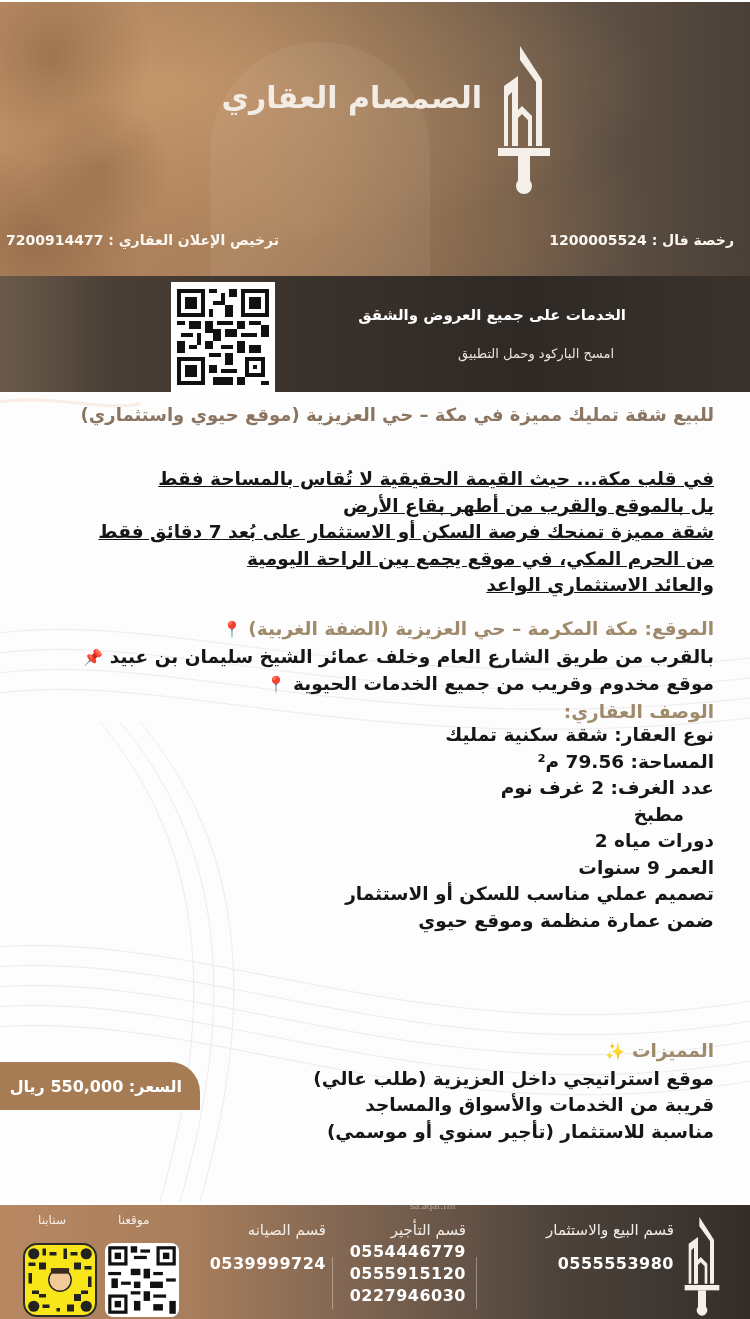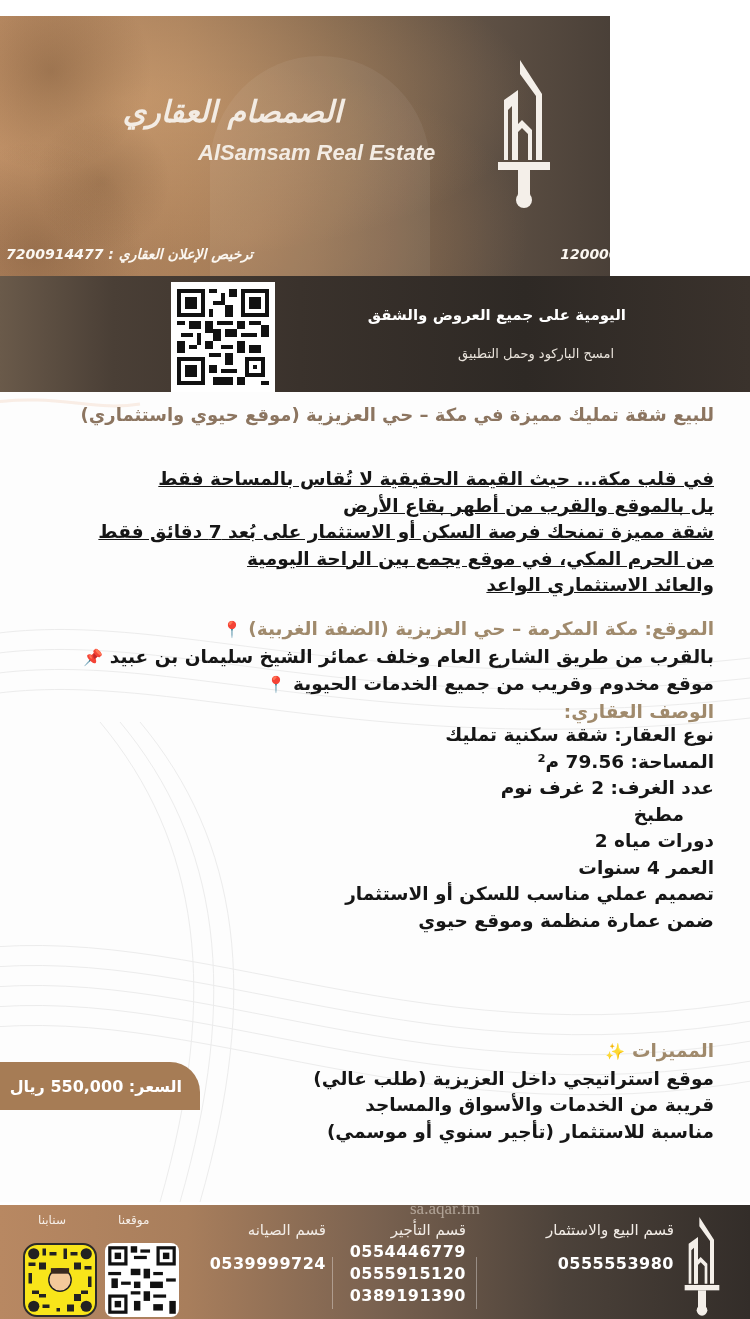--- a/index.html
+++ b/index.html
@@ -1,27 +1,26 @@
 <!DOCTYPE html>
 <html><head>
 <meta charset="utf-8">
 <style>
   * { box-sizing: border-box; margin: 0; padding: 0; }
   html, body { width: 750px; height: 1319px; overflow: hidden; background: #fff; }
   body { font-family: "DejaVu Sans", sans-serif; position: relative; }
 
   
   .header {
-    position: absolute; left: 0; top: 16px; width: 610px; height: 276px;
+    position: absolute; left: 0; top: 2px; width: 750px; height: 276px;
     background:
       radial-gradient(ellipse at 20% 30%, rgba(220,170,120,0.55), rgba(0,0,0,0) 60%),
       radial-gradient(ellipse at 40% 80%, rgba(190,140,95,0.5), rgba(0,0,0,0) 55%),
       linear-gradient(90deg, #b48660 0%, #a07a58 30%, #7d644c 55%, #5e5044 80%, #4a4038 100%);
     overflow: hidden;
-    font-style: italic;
   }
   .header .arch {
     position: absolute; left: 210px; top: 40px; width: 220px; height: 260px;
     border-radius: 110px 110px 0 0; background: rgba(255,255,255,0.06);
   }
   .header .leaves {
     position: absolute; left: 0; top: 0; width: 170px; height: 276px;
     background:
       radial-gradient(circle at 30% 20%, rgba(90,60,35,0.35), rgba(0,0,0,0) 40%),
       radial-gradient(circle at 60% 60%, rgba(90,60,35,0.25), rgba(0,0,0,0) 35%),
@@ -96,21 +95,21 @@
   }
 
   
   .footer {
     position: absolute; left: 0; top: 1205px; width: 750px; height: 114px;
     background: linear-gradient(90deg, #b88862 0%, #a87e5c 25%, #7a6250 50%, #4c423a 75%, #332d29 100%);
     overflow: hidden;
   }
   .watermark {
     position: absolute; left: 410px; top: -6px; color: rgba(235,225,215,0.55);
-    font-family: "Liberation Serif", serif; font-size: 17px; white-space: nowrap;
+    font-family: "Liberation Serif", serif; font-size: 11px; white-space: nowrap;
   }
   .dept { position: absolute; text-align: right; direction: rtl; color: #fff; white-space: nowrap; }
   .dept .dept-title { font-size: 15px; color: #f2ece6; }
   .dept .dept-phone { font-size: 16px; font-weight: bold; line-height: 22px; letter-spacing: 0.5px; }
   .divider { position: absolute; width: 1px; background: rgba(255,255,255,0.35); }
   .foot-label { position: absolute; color: #f6efe8; font-size: 12px; direction: rtl; white-space: nowrap; }
   .snap-box {
     position: absolute; left: 23px; top: 38px; width: 74px; height: 74px;
     background: #f8e51a; border-radius: 14px; border: 2px solid #2b2b2b; overflow: hidden;
   }
@@ -121,21 +120,20 @@
   .logo-small { position: absolute; left: 684px; top: 12px; width: 36px; height: 100px; }
 </style>
 </head>
 <body>
 
 <div class="header">
   <div class="leaves"></div>
   <div class="arch"></div>
 
   <div class="brand-ar">الصمصام العقاري</div>
-  <div class="brand-en">AlSamsam Real Estate</div>
 
   <svg class="logo-big" viewBox="0 0 52 150">
     <g fill="#f4efe9">
       <polygon points="22,0 44,34 44,100 38,100 38,36 22,14"></polygon>
       <polygon points="6,40 20,30 20,100 14,100 14,46 10,50 10,100 6,100"></polygon>
       <polygon points="14,70 24,60 34,70 34,100 30,100 30,74 24,68 18,74 18,100 14,100"></polygon>
       <rect x="0" y="102" width="52" height="8"></rect>
       <rect x="20" y="110" width="12" height="26"></rect>
       <circle cx="26" cy="140" r="8"></circle>
     </g>
@@ -196,21 +194,21 @@
         <rect x="18" y="18" width="3" height="3" fill="#fff"></rect>
           <rect x="19" y="19" width="1" height="1"></rect>
         <rect x="8" y="19" width="2" height="2"></rect>
           <rect x="11" y="20" width="4" height="1"></rect>
           <rect x="9" y="22" width="5" height="2"></rect>
         <rect x="15" y="22" width="2" height="2"></rect>
           <rect x="21" y="23" width="2" height="1"></rect>
       </g>
     </svg>
   </div>
-  <div class="qr-line1">اليومية على جميع العروض والشقق</div>
+  <div class="qr-line1">الخدمات على جميع العروض والشقق</div>
   <div class="qr-line2">امسح الباركود وحمل التطبيق</div>
 </div>
 
 <div class="content">
   <svg class="waves" viewBox="0 0 750 810" preserveAspectRatio="none">
     <g fill="none" stroke="#ececec" stroke-width="1">
       <path d="M-50 250 C 150 200, 350 320, 800 260"></path>
       <path d="M-50 270 C 150 220, 350 340, 800 280"></path>
       <path d="M-50 290 C 150 240, 350 360, 800 300"></path>
       <path d="M-50 310 C 150 260, 350 380, 800 320"></path>
@@ -251,21 +249,21 @@
     </div>
     <div class="accent">الوصف العقاري:</div>
   </div>
 
   <div class="para" style="top:330px; right:36px;">
     <div>نوع العقار: شقة سكنية تمليك</div>
     <div>المساحة: 79.56 م²</div>
     <div>عدد الغرف: 2 غرف نوم</div>
     <div style="padding-right:30px;">مطبخ</div>
     <div>دورات مياه 2</div>
-    <div>العمر 4 سنوات</div>
+    <div>العمر 9 سنوات</div>
     <div>تصميم عملي مناسب للسكن أو الاستثمار</div>
     <div>ضمن عمارة منظمة وموقع حيوي</div>
   </div>
 
   <div class="para" style="top:646px;">
     <div class="accent">
       <span>المميزات</span>
       <span class="sparkle">✨</span>
     </div>
     <div>موقع استراتيجي داخل العزيزية (طلب عالي)</div>
@@ -293,21 +291,21 @@
   <div class="dept" style="left:496px; top:16px; width:178px;">
     <div class="dept-title">قسم البيع والاستثمار</div>
     <div class="dept-phone" style="margin-top:14px;">0555553980</div>
   </div>
   <div class="divider" style="left:476px; top:52px; height:52px;"></div>
 
   <div class="dept" style="left:350px; top:16px; width:116px;">
     <div class="dept-title">قسم التأجير</div>
     <div class="dept-phone" style="margin-top:2px;">0554446779</div>
     <div class="dept-phone">0555915120</div>
-    <div class="dept-phone">0389191390</div>
+    <div class="dept-phone">0227946030</div>
   </div>
   <div class="divider" style="left:332px; top:52px; height:52px;"></div>
 
   <div class="dept" style="left:196px; top:16px; width:130px;">
     <div class="dept-title">قسم الصيانه</div>
     <div class="dept-phone" style="margin-top:14px;">0539999724</div>
   </div>
 
   <div class="foot-label" style="left:118px; top:8px;">موقعنا</div>
   <div class="foot-label" style="left:38px; top:8px;">سنابنا</div>

